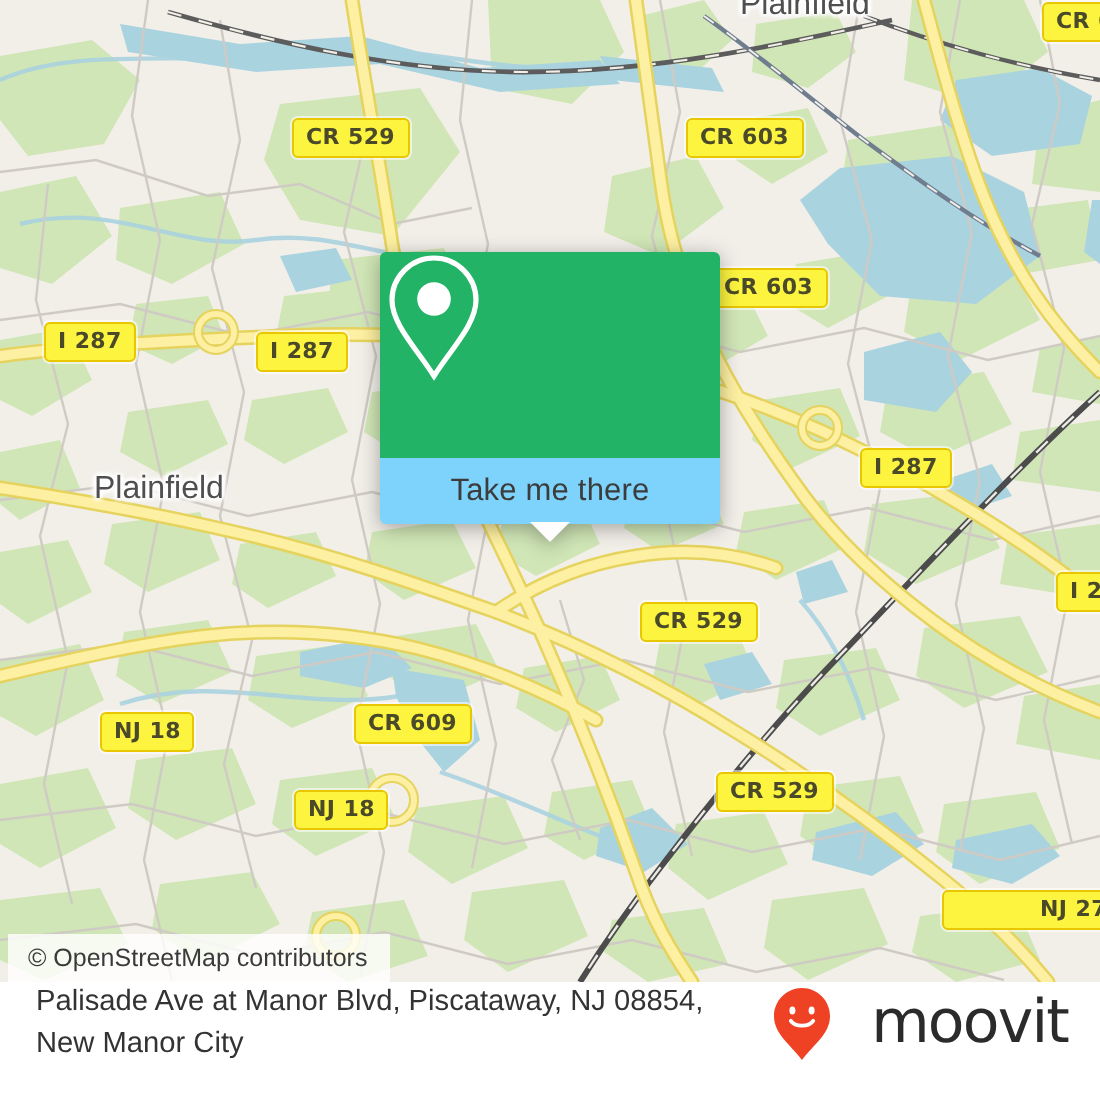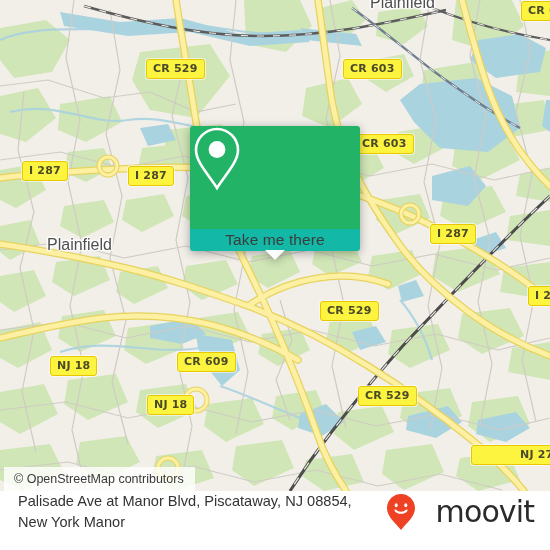--- a/index.html
+++ b/index.html
@@ -46,21 +46,21 @@
   
   .card{
     position:absolute;left:190px;top:126px;width:170px;
     filter:drop-shadow(0 2px 5px rgba(0,0,0,.33));
   }
   .card-top{
     height:103px;background:#22b367;border-radius:3px 3px 0 0;
     display:flex;align-items:center;justify-content:center;
   }
   .card-bot{
-    height:22px;background:#14b8a6;border-radius:0 0 3px 3px;
+    height:33px;background:#7dd3fc;border-radius:0 0 3px 3px;
     display:flex;align-items:center;justify-content:center;
     position:relative;
   }
   .card-bot .cta{
     font-size:15.5px;color:#3c3c3c;letter-spacing:.1px;
     font-family:"Liberation Sans","DejaVu Sans",sans-serif;
   }
   .card-tail{
     position:absolute;left:50%;bottom:-9px;margin-left:-10px;
     width:0;height:0;border-left:10px solid transparent;
@@ -304,21 +304,21 @@
       <span>© OpenStreetMap contributors</span>
     </div>
   </div>
 
   <div class="footer">
 
     <div class="veil"></div>
     <div class="footer-inner">
       <div class="addr">
         <div>Palisade Ave at Manor Blvd, Piscataway, NJ 08854,</div>
-        <div>New York Manor</div>
+        <div>New Manor City</div>
       </div>
       <div class="brand">
         <svg width="30" height="38" viewBox="0 0 30 38">
           <path d="M15 1 C7.3 1 1 7.3 1 15 C1 24 9 29 15 37 C21 29 29 24 29 15 C29 7.3 22.7 1 15 1 Z" fill="#ef4123"></path>
           <ellipse cx="10.2" cy="12.2" rx="1.5" ry="2" fill="#fff"></ellipse>
           <ellipse cx="19.8" cy="12.2" rx="1.5" ry="2" fill="#fff"></ellipse>
           <path d="M9.4 17.4 C11.6 20.6 18.4 20.6 20.6 17.4" fill="none" stroke="#fff" stroke-width="1.9" stroke-linecap="round"></path>
         </svg>
         <span class="wordmark">moovit</span>
       </div>

